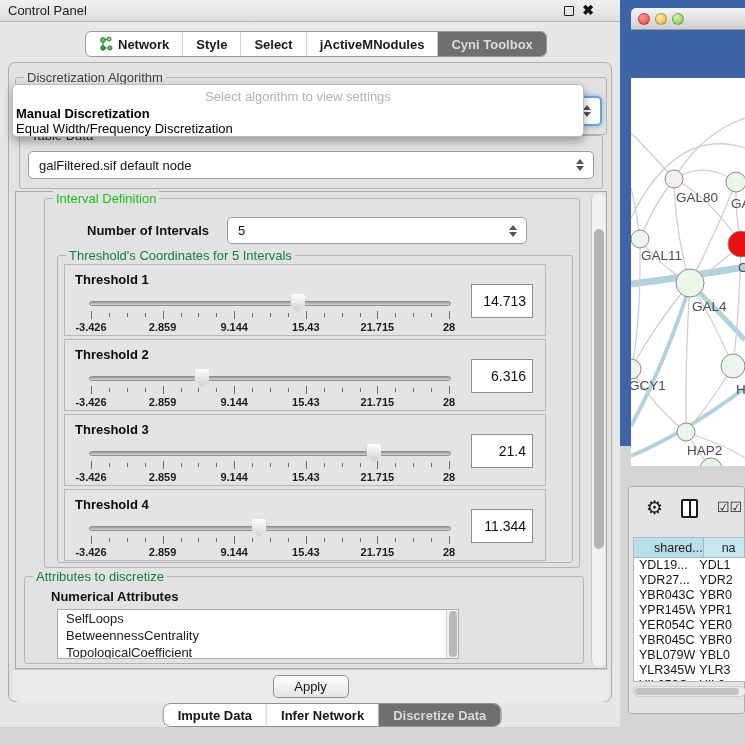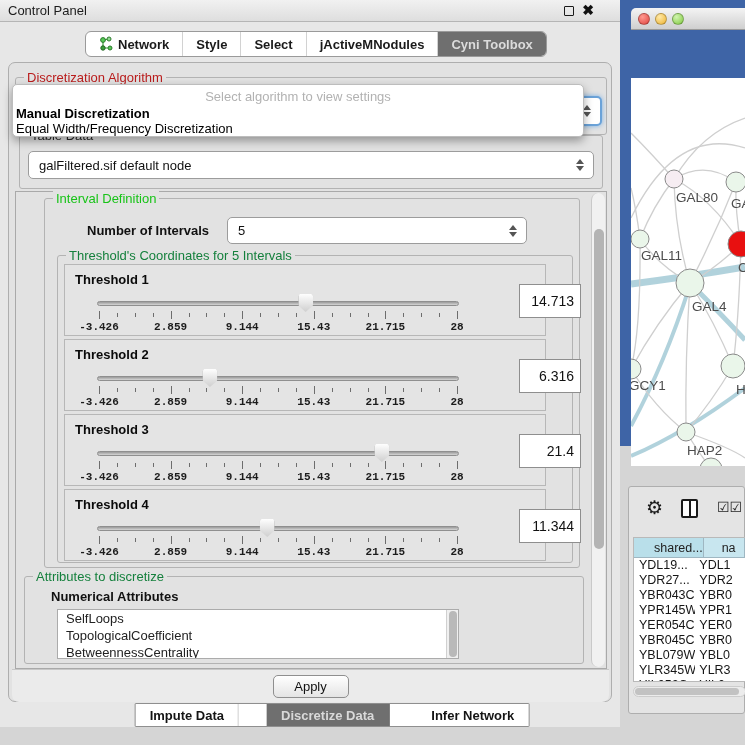--- a/index.html
+++ b/index.html
@@ -21,21 +21,21 @@
     border-right:1px solid #d2d2d2; cursor:pointer; white-space:nowrap; }
   .tab:last-child { border-right:none; }
   .tab.sel { background:#6f6f6f; color:#dcdcdc; border-right-color:#6f6f6f; }
 
   
   .outer-panel { position:absolute; left:8px; top:62px; width:604px; height:640px;
     background:#e2e2e2; border:1px solid #aeaeae; border-radius:7px; }
 
   .titled-group { position:absolute; border:1px solid #b3b3b3; border-radius:3px; }
   .group-title { position:absolute; top:-8px; left:8px; background:#e2e2e2; padding:0 3px; font-size:13px; }
-  .t-gray  { color:#b91c1c; }
+  .t-gray  { color:#404040; }
   .t-dark  { color:#2a2a2a; }
   .t-green { color:#17c317; }
   .t-blue  { color:#15803d; }
 
   .algo-group { left:6px; top:14px; width:592px; height:58px; }
   .combo { position:absolute; background:#fff; border:1px solid #9c9c9c; border-radius:5px; font-size:13px; color:#111;
     display:flex; align-items:center; padding:8px 10px; cursor:pointer; }
   .combo.focus { border:2px solid #6aa2d8; box-shadow:0 0 5px #77b0e6; }
   .spinner { position:absolute; right:9px; top:50%; transform:translateY(-50%); display:flex; flex-direction:column; gap:2px; }
   .spinner i { width:0; height:0; border-left:4px solid transparent; border-right:4px solid transparent; }
@@ -57,49 +57,49 @@
   .vscroll { position:absolute; right:1px; top:1px; width:14px; height:474px; background:#f1f1f1; border-left:1px solid #c9c9c9; border-radius:7px; }
   .vscroll .thumb-v { position:absolute; left:2px; top:36px; width:10px; height:320px; background:#b4b4b4; border-radius:6px; cursor:pointer; }
 
   .interval-group { left:28px; top:6px; width:536px; height:370px; }
   .noi-label { position:absolute; left:42px; top:24px; font-size:13px; font-weight:bold; color:#111; }
   .noi-combo { left:182px; top:18px; width:300px; height:27px; }
 
   .thresh-group { position:absolute; left:12px; top:56px; width:516px; height:308px; border:1px solid #b3b3b3; border-radius:3px; }
   .threshold { position:absolute; left:6px; width:482px; height:72px; border:1px solid #b7b7b7; background:#e4e4e4; }
   .th-title { position:absolute; left:10px; top:7px; font-size:13px; font-weight:bold; color:#0a0a0a; }
-  .slider { position:absolute; left:34px; top:0; width:358px; height:72px;font-family:Liberation Mono, monospace; }
+  .slider { position:absolute; left:26px; top:0; width:358px; height:72px; }
   .track { position:absolute; left:-2px; top:36px; width:362px; height:5px; border-radius:3px;
     background:linear-gradient(#9a9a9a,#d6d6d6); border:1px solid #8f8f8f; cursor:pointer; }
   .ticks { position:absolute; left:0; top:46px; width:358px; height:8px; }
   .tick { position:absolute; top:0; width:1px; background:#6d6d6d; }
   .tick.major { height:8px; } .tick.minor { height:4px; top:2px; }
   .tlabels { position:absolute; left:0; top:56px; width:358px; height:12px; }
   .tlabel { position:absolute; transform:translateX(-50%); font-size:11px; font-weight:bold; color:#1c1c1c; white-space:nowrap; }
   .thumb { position:absolute; top:29px; width:15px; height:18px; transform:translateX(-50%); cursor:pointer;
     background:linear-gradient(#fefefe,#cfcfcf); filter:drop-shadow(0 0 1px #777);
     clip-path:polygon(12% 0,88% 0,100% 14%,100% 62%,50% 100%,0 62%,0 14%); }
   .value-box { position:absolute; left:406px; top:19px; width:62px; height:34px; background:#fff; border:1px solid #8e8e8e;
-    font-size:14px; color:#111; text-align:right; padding:8px 6px 0 0; cursor:text;margin-left:48px; }
+    font-size:14px; color:#111; text-align:right; padding:8px 6px 0 0; cursor:text; }
 
   .attr-group { left:8px; top:384px; width:560px; height:88px; }
   .attr-heading { position:absolute; left:26px; top:12px; font-size:13px; font-weight:bold; color:#111; }
   .attr-list { position:absolute; left:32px; top:32px; width:402px; height:50px; background:#fff; border:1px solid #ababab; overflow:hidden; }
   .attr-item { font-size:13px; color:#222; padding:1px 0 1px 8px; line-height:15px; cursor:pointer; white-space:nowrap; }
   .list-scroll { position:absolute; right:0; top:0; width:12px; height:100%; background:#f0f0f0; border-left:1px solid #d0d0d0; }
   .list-scroll .thumb-v2 { position:absolute; left:2px; top:1px; width:8px; height:46px; background:#b9b9b9; border-radius:5px; cursor:pointer; }
 
   .apply-row { position:absolute; left:3px; top:606px; width:597px; height:33px; background:#ebebeb;
     border-top:1px solid #c8c8c8; border-radius:0 0 7px 7px; }
   .apply-btn { position:absolute; left:50%; top:5px; transform:translateX(-50%); width:76px; height:23px;
     background:linear-gradient(#ffffff,#e4e4e4); border:1px solid #8f8f8f; border-radius:5px;
     font-size:13px; color:#111; text-align:center; padding-top:3px; cursor:pointer; }
 
   .bottom-tabbar { position:absolute; left:50%; transform:translateX(-50%); top:703px; height:24px; display:flex;
-    background:#fff; border:1px solid #8f8f8f; border-radius:1px; overflow:hidden;gap:28px; }
+    background:#fff; border:1px solid #8f8f8f; border-radius:8px; overflow:hidden; }
   .btab { display:flex; align-items:center; padding:0 14px; font-size:13px; font-weight:bold; color:#141414;
     border-right:1px solid #cfcfcf; cursor:pointer; white-space:nowrap; }
   .btab:last-child { border-right:none; }
   .btab.sel { background:#6f6f6f; color:#d9d9d9; border-right-color:#6f6f6f; }
 
   
   .right-side { position:absolute; left:620px; top:0; width:125px; height:745px; background:#d5d5d5; }
   .net-window { position:absolute; left:0; top:0; width:125px; height:446px; background:#3e64a6; }
   .mac-titlebar { position:absolute; left:11px; top:8px; width:114px; height:22px;
     background:linear-gradient(#f4f4f4,#cfcfcf); border-bottom:1px solid #9a9a9a; border-radius:5px 0 0 0; }
@@ -368,22 +368,22 @@
               </div>
           </div>
         </div>
 
         <div class="titled-group attr-group">
           <span class="group-title t-blue">Attributes to discretize</span>
           <span class="attr-heading">Numerical Attributes</span>
           <div class="attr-list" id="attr-list">
 
           <div class="attr-item">SelfLoops</div>
+              <div class="attr-item">BetweennessCentrality</div>
               <div class="attr-item">TopologicalCoefficient</div>
-              <div class="attr-item">BetweennessCentrality</div>
               <div class="list-scroll">
                 <div class="thumb-v2"></div>
               </div>
             </div>
         </div>
 
         <div class="vscroll">
           <div class="thumb-v"></div>
         </div>
       </div>
@@ -396,22 +396,22 @@
     <div class="popup">
       <div class="popup-prompt">Select algorithm to view settings</div>
       <div id="popup-items">
           <div class="popup-item b" style="top: 21px;">Manual Discretization</div>
           <div class="popup-item" style="top: 36px;">Equal Width/Frequency Discretization</div>
         </div>
     </div>
 
     <div class="bottom-tabbar" id="bottom-tabbar">
         <div class="btab">Impute Data</div>
+        <div class="btab">Infer Network</div>
         <div class="btab sel">Discretize Data</div>
-        <div class="btab">Infer Network</div>
       </div>
   </div>
 
   <div class="right-side">
     <div class="net-window">
       <div class="mac-titlebar">
         <span class="light l-red"></span>
         <span class="light l-yel"></span>
         <span class="light l-grn"></span>
       </div>

